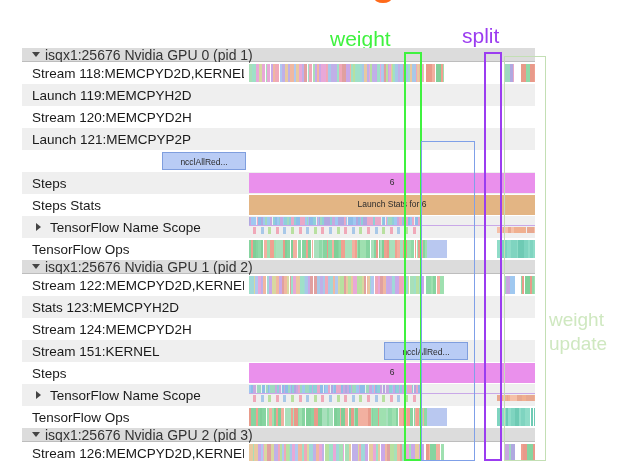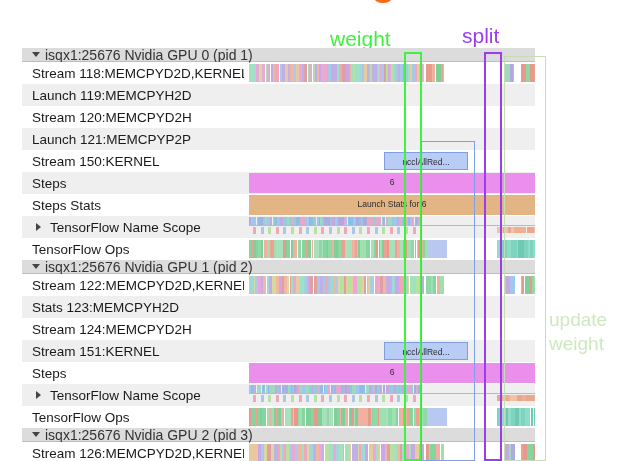--- a/index.html
+++ b/index.html
@@ -64,22 +64,22 @@
 <body>
 
 <div id="root">
 
   <div class="anno-orange-cut"></div>
 
   <div class="anno anno-concat">weight</div>
   <div class="anno anno-split">split</div>
   <div class="anno anno-nccl">nccl</div>
   <div class="anno anno-weight">
+    <div>weight</div>
     <div>update</div>
-    <div>weight</div>
   </div>
 
   <div class="panel" id="panel">
       <div class="grouphdr">
         <span class="tri"></span>
         <span class="ghtext">isqx1:25676 Nvidia GPU 0 (pid 1)</span>
       </div>
       <div class="row">
         <div class="lbl">
           <span>Stream 118:MEMCPYD2D,KERNEL,ME</span>
@@ -197,23 +197,20 @@
         <div class="trk"></div>
       </div>
       <div class="row alt">
         <div class="lbl">
           <span>Launch 121:MEMCPYP2P</span>
         </div>
         <div class="lblpad"></div>
         <div class="trk"></div>
       </div>
       <div class="row">
-        <div class="lbl">
-          <span>Stream 150:KERNEL</span>
-        </div>
         <div class="lblpad"></div>
         <div class="trk">
           <div class="bar nccbox bar-label">ncclAllRed...</div>
         </div>
       </div>
       <div class="row alt">
         <div class="lbl">
           <span>Steps</span>
         </div>
         <div class="lblpad"></div>

